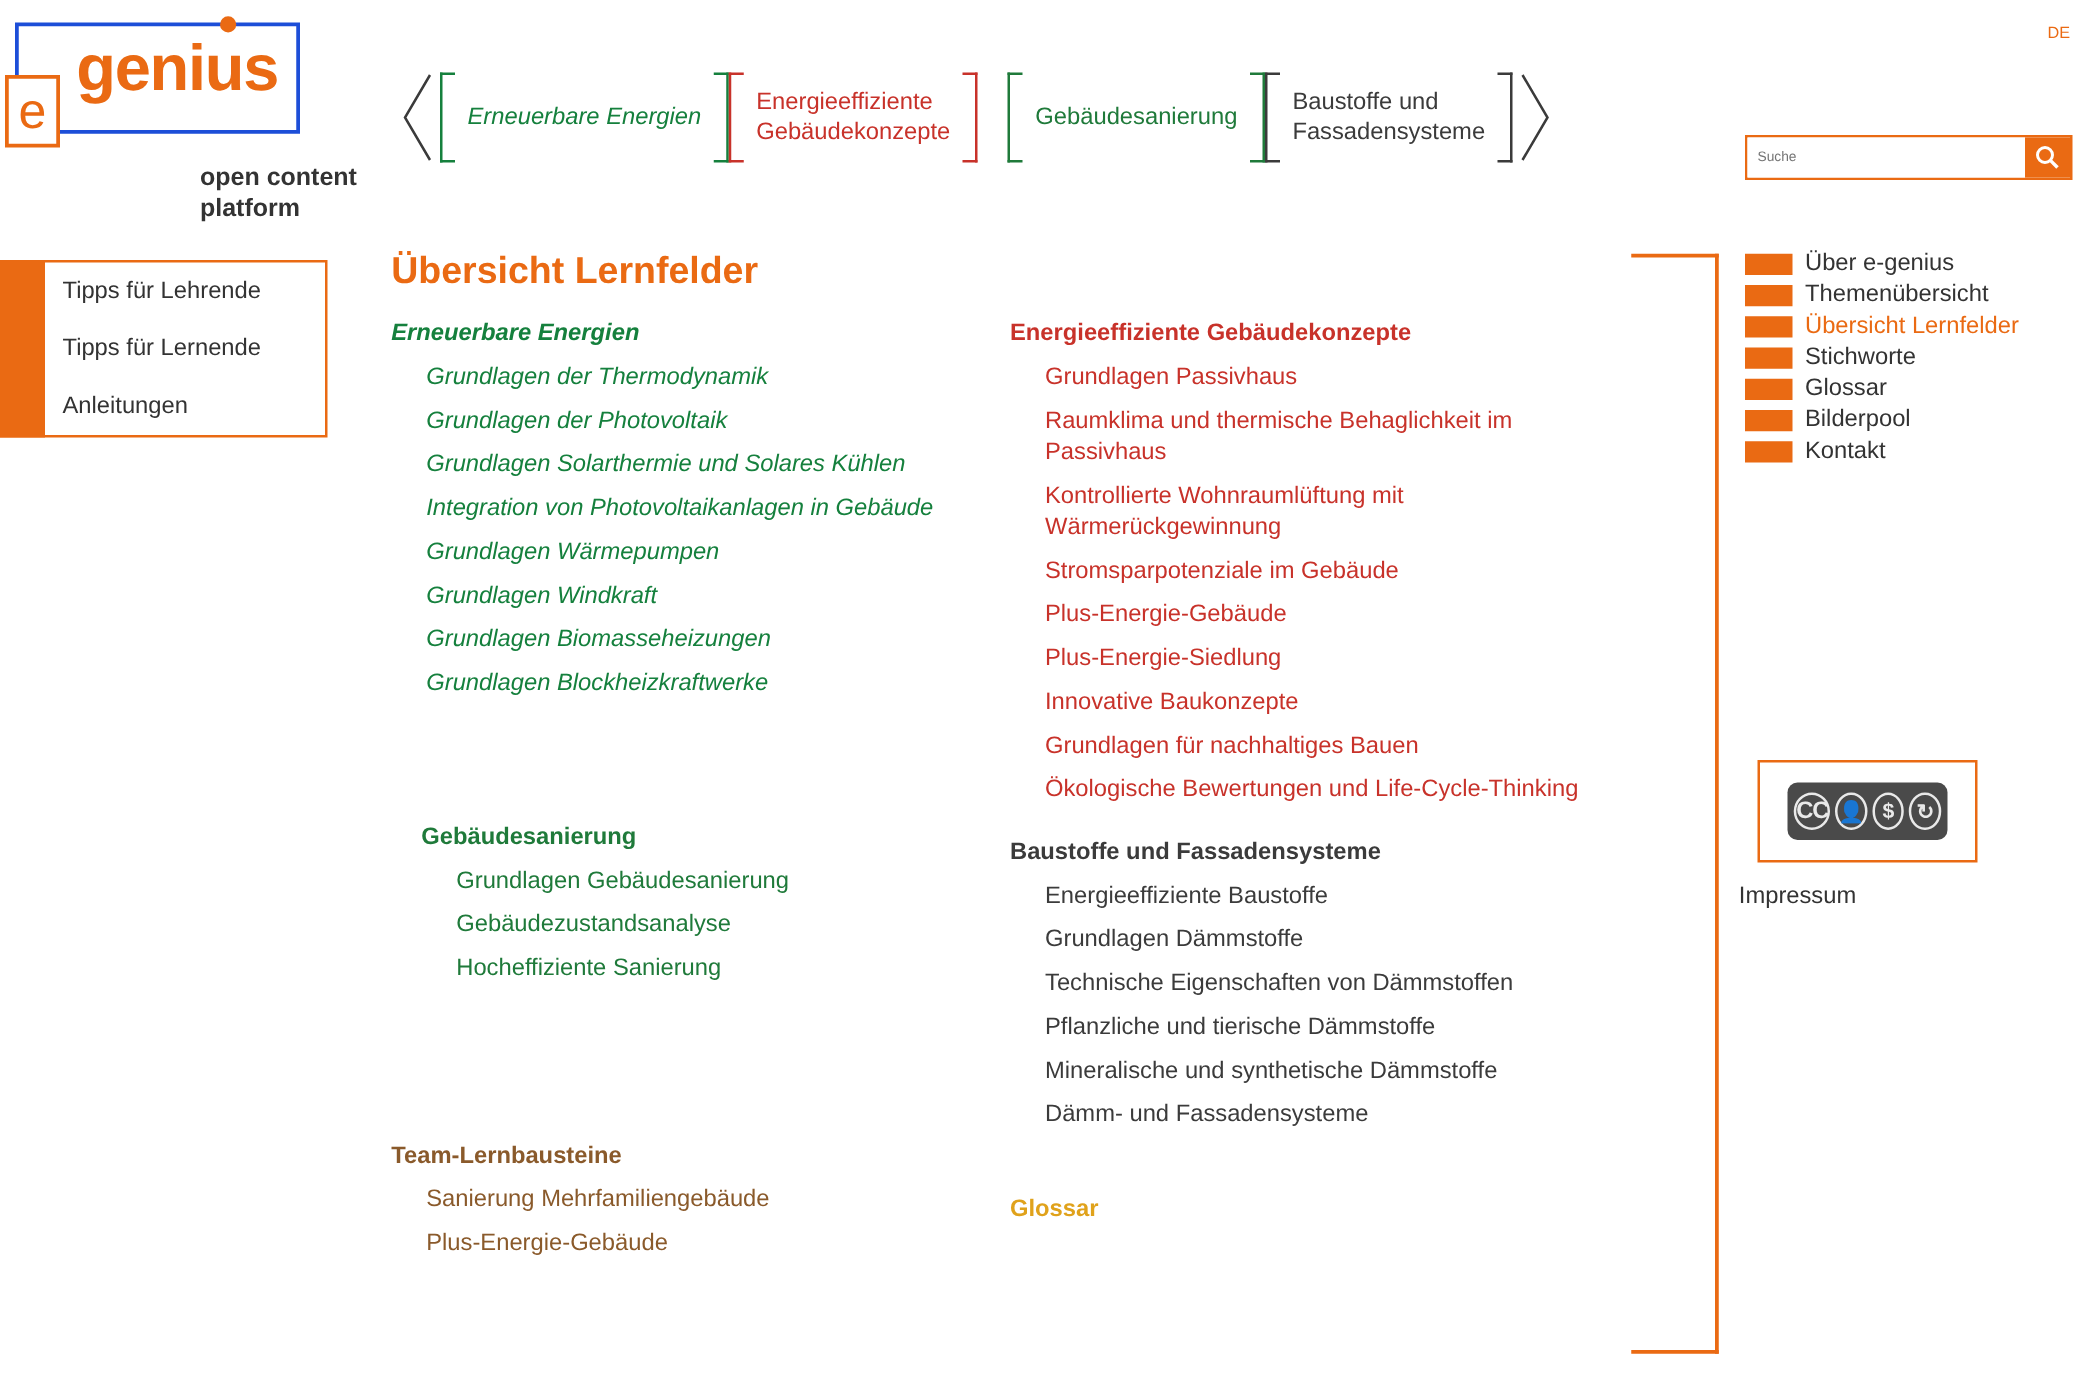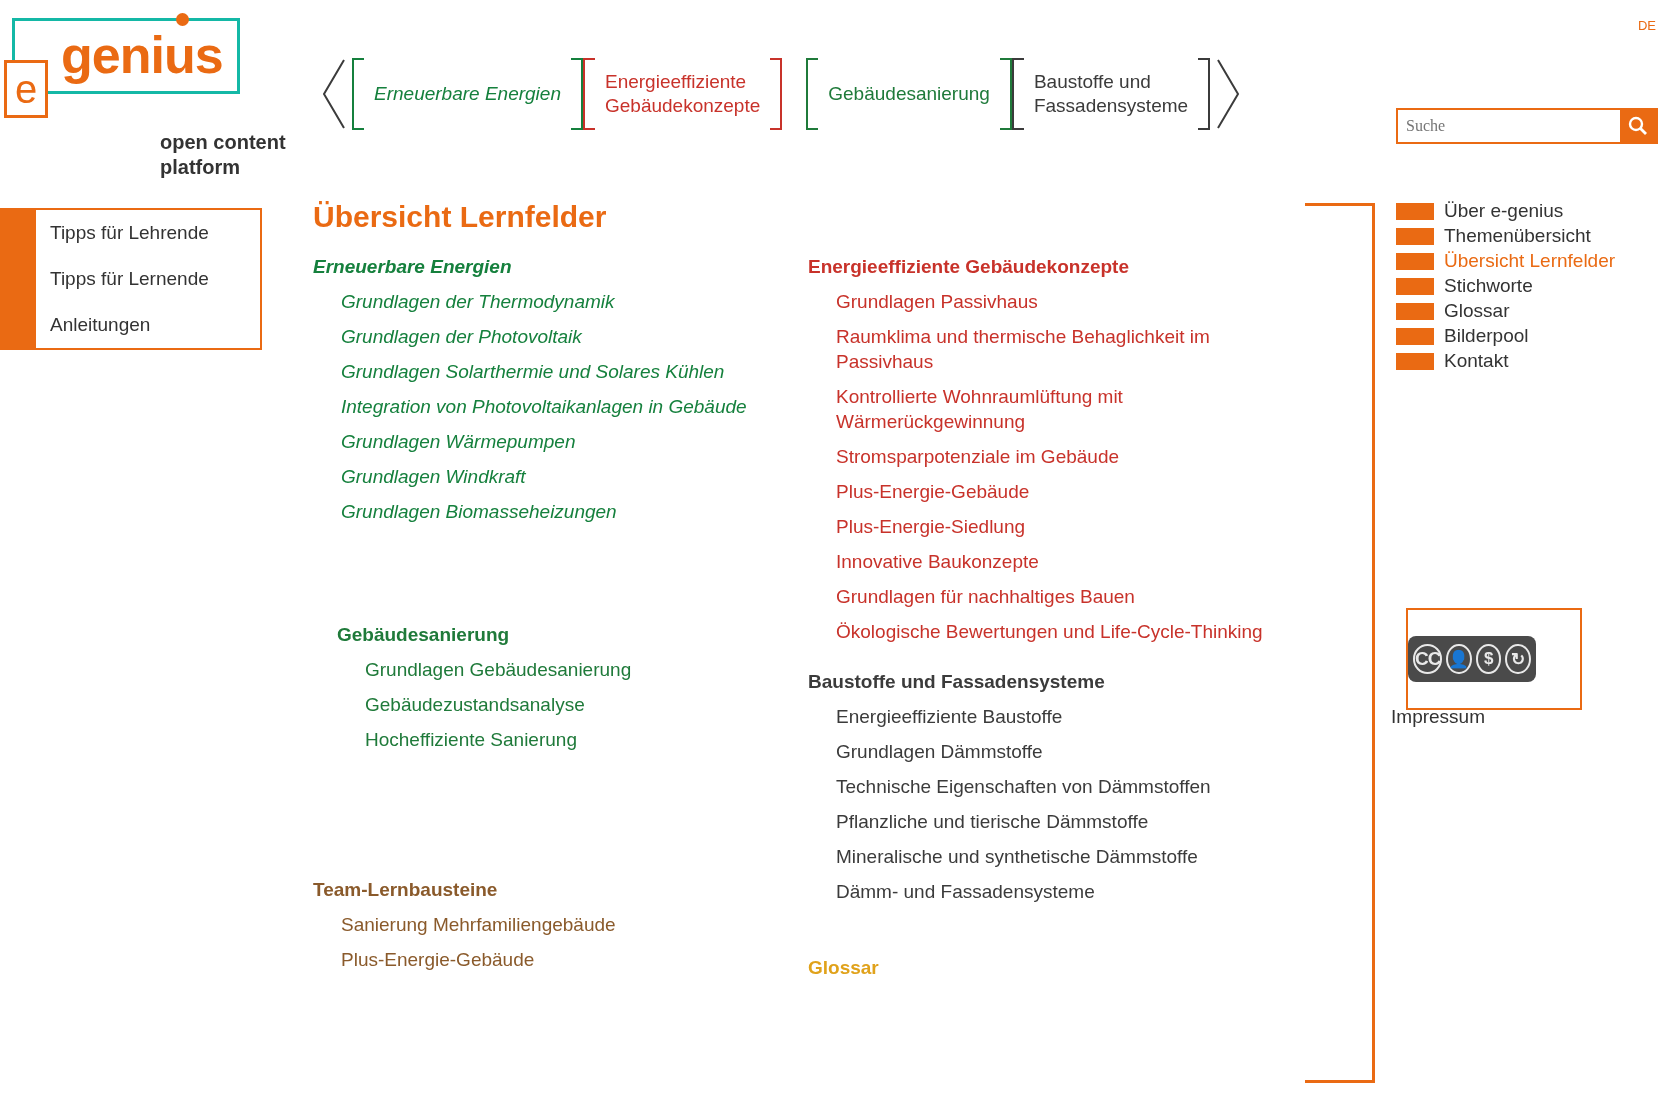--- a/index.html
+++ b/index.html
@@ -11,22 +11,22 @@
   }
   body { position: relative; overflow: hidden; }
 
   
   .header { position: relative; height: 185px; }
 
   .logo-block { position: absolute; left: 8px; top: 18px; width: 300px; }
   .logo-box {
     position: relative;
     display: inline-block;
-    border: 3px solid #14b8a6;
-    padding: 6px 14px 8px 10px;
+    border: 3px solid #1d4ed8;
+    padding: 6px 14px 21px 10px;
     margin-left: 4px;
   }
   .logo-e {
     position: absolute;
     left: -4px; top: 42px;
     width: 44px; height: 58px;
     border: 3px solid #ea6a13;
     background: #fff;
     color: #ea6a13;
     font-size: 40px;
@@ -86,23 +86,23 @@
   }
 
   .searchbox {
     position: absolute; right: 22px; top: 108px;
     width: 262px; height: 36px;
     border: 2px solid #ea6a13;
     display: flex;
   }
   .searchbox input {
     flex: 1; border: 0; outline: none;
-    font-size: 16px; padding: 0 8px;
+    font-size: 11px; padding: 0 8px;
     color: #a16207;
-    font-family: Liberation Serif, serif;
+    font-family: Liberation Sans, sans-serif;
   }
   .search-btn {
     width: 36px; background: #ea6a13;
     display: flex; align-items: center; justify-content: center;
     cursor: pointer;
   }
 
   
   .leftnav {
     position: absolute; left: 0; top: 208px;
@@ -164,23 +164,23 @@
     position: absolute;
     left: 1305px; top: 203px;
     width: 70px; height: 880px;
     border-top: 3px solid #ea6a13;
     border-right: 3px solid #ea6a13;
     border-bottom: 3px solid #ea6a13;
   }
 
   .cc-box {
     position: absolute; right: 98px; top: 608px;
-    width: 176px; height: 102px;
+    width: 176px; height: 82px;
     border: 2px solid #ea6a13;
-    display: flex; align-items: center; 
+    display: flex; align-items: center; justify-content: center;
   }
   .cc-badge {
     width: 128px; height: 46px;
     background: #4a4a4a;
     border-radius: 8px;
     display: flex; align-items: center; justify-content: center;
     gap: 4px;
     padding: 0 5px;
   }
   .cc-circle {
@@ -291,20 +291,21 @@
 
       <div class="group">
         <div class="group-title c-blue">Erneuerbare Energien</div>
         <div class="group-link c-blue">Grundlagen der Thermodynamik</div>
         <div class="group-link c-blue">Grundlagen der Photovoltaik</div>
         <div class="group-link c-blue">Grundlagen Solarthermie und Solares Kühlen</div>
         <div class="group-link c-blue">Integration von Photovoltaikanlagen in Gebäude</div>
         <div class="group-link c-blue">Grundlagen Wärmepumpen</div>
         <div class="group-link c-blue">Grundlagen Windkraft</div>
         <div class="group-link c-blue">Grundlagen Biomasseheizungen</div>
+        <div class="group-link c-blue">Grundlagen Blockheizkraftwerke</div>
       </div>
 
       <div class="group" style="margin-top:95px;">
         <div class="group-title c-green">Gebäudesanierung</div>
         <div class="group-link c-green">Grundlagen Gebäudesanierung</div>
         <div class="group-link c-green">Gebäudezustandsanalyse</div>
         <div class="group-link c-green">Hocheffiziente Sanierung</div>
       </div>
 
       <div class="group" style="margin-top:122px;">

